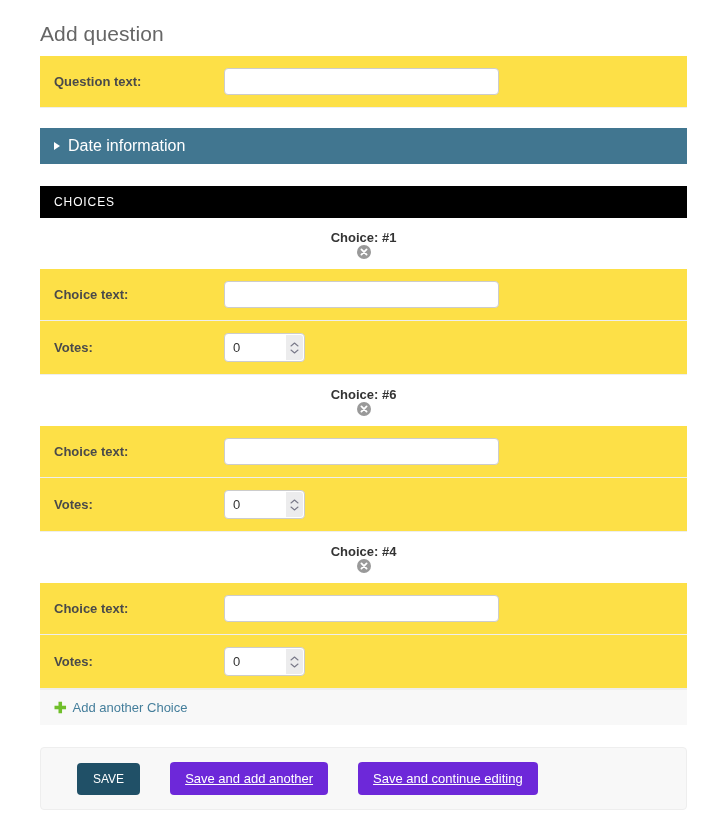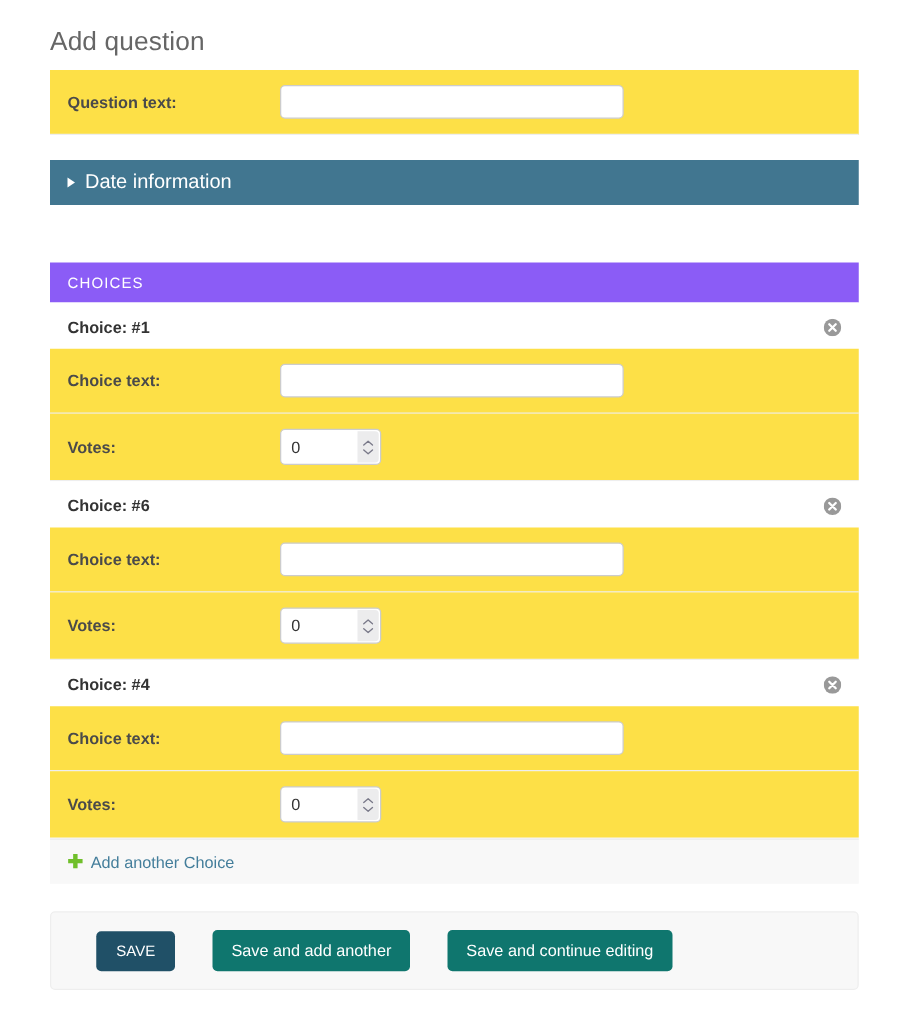--- a/index.html
+++ b/index.html
@@ -119,39 +119,39 @@
     display: inline-block;
     width: 0; height: 0;
     border-top: 4px solid transparent;
     border-bottom: 4px solid transparent;
     border-left: 6px solid #ffffff;
   }
 
   .inline-group { margin-bottom: 20px; }
 
   .inline-heading {
-    background: #8b5cf6;
+    background: #000000;
     color: #ffffff;
     font-size: 12px;
     text-transform: uppercase;
     letter-spacing: 0.9px;
     padding: 9px 14px;
-    margin-top: 24px;
   }
 
   .inline-related {
     border-bottom: 1px solid #eeeeee;
   }
 
   .inline-title-row {
     display: flex;
     align-items: center;
     justify-content: space-between;
     padding: 12px 14px 10px 14px;
     background: #ffffff;
+    flex-direction: column;
   }
   .inline-title {
     font-size: 13px;
     font-weight: bold;
     color: #333333;
   }
   .delete-icon { cursor: pointer; line-height: 0; }
 
   .add-row {
     background: #f8f8f8;
@@ -189,21 +189,21 @@
     border: none;
     border-radius: 4px;
     color: #ffffff;
     font-family: "Liberation Sans", sans-serif;
     font-size: 13px;
     padding: 10px 15px;
     cursor: pointer;
     line-height: 1;
     margin-left: 20px;
   }
-  .btn-default { background: #0f766e; }
+  .btn-default { background: #6d28d9; text-decoration: underline; }
   .btn-primary { background: #205067; font-size: 12px; padding: 10px 16px; }
 </style>
 </head>
 <body>
 
 <div class="page">
 
   <h1 class="page-title">Add question</h1>
 
   <div class="module">

